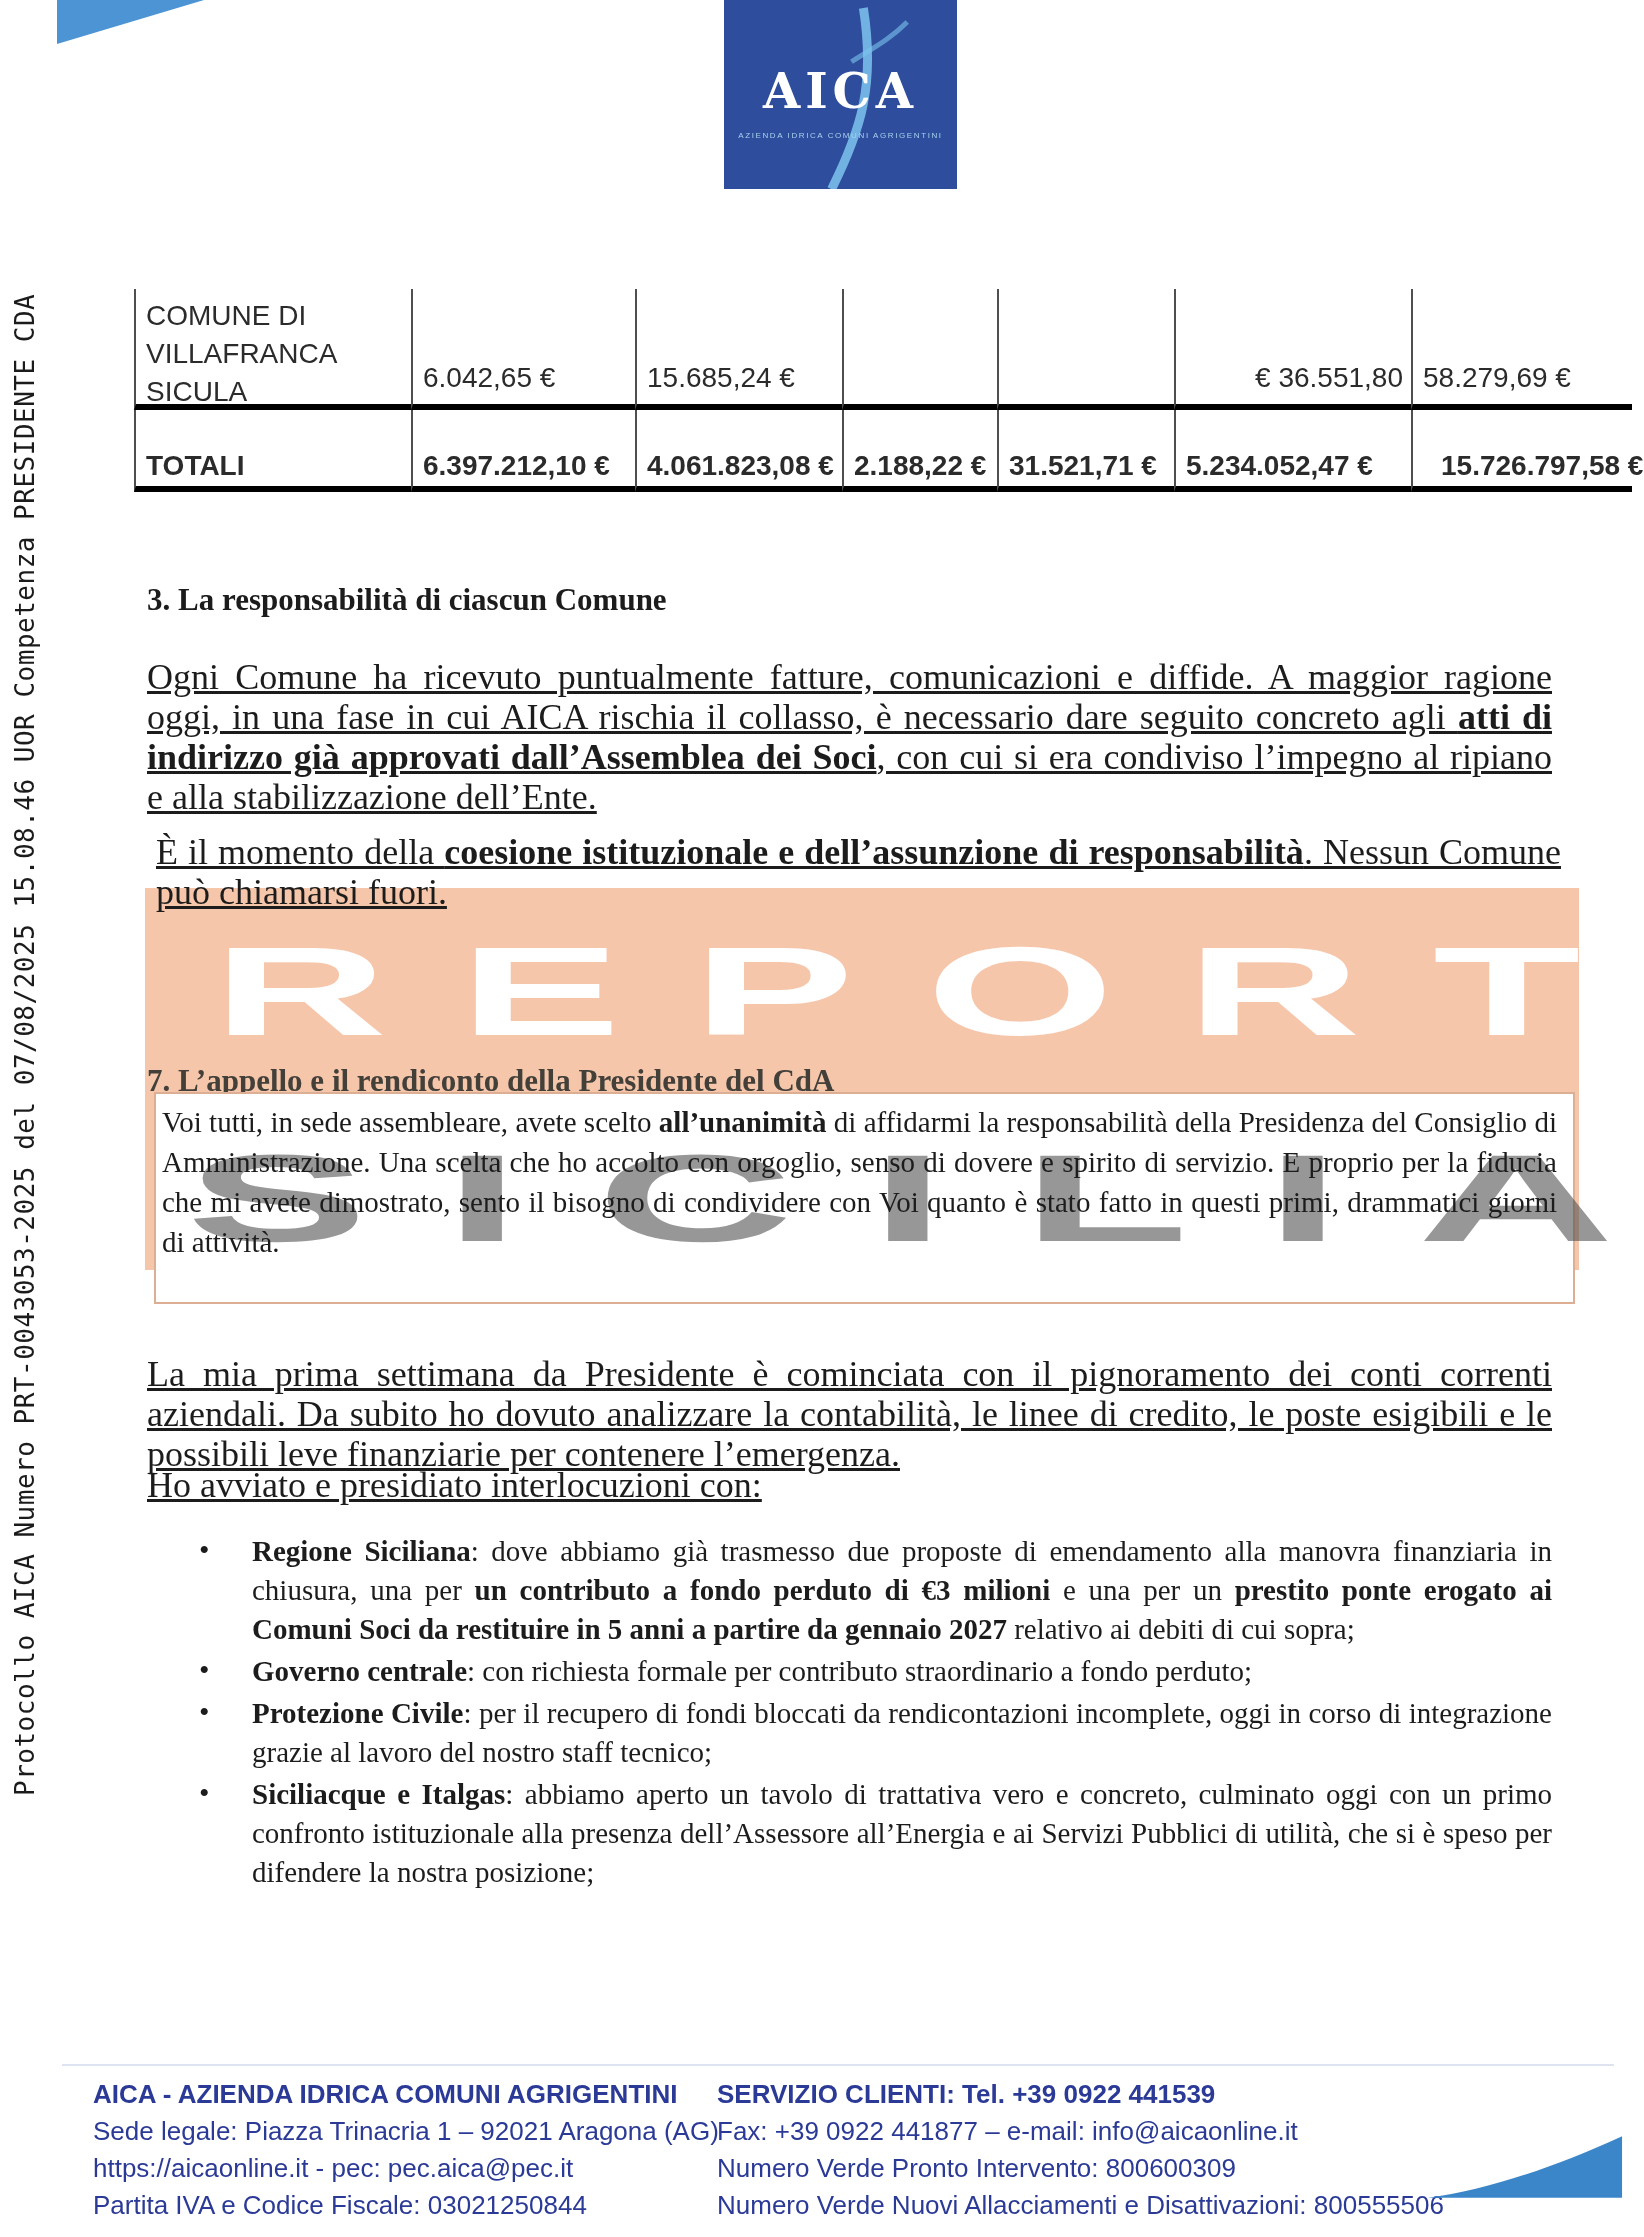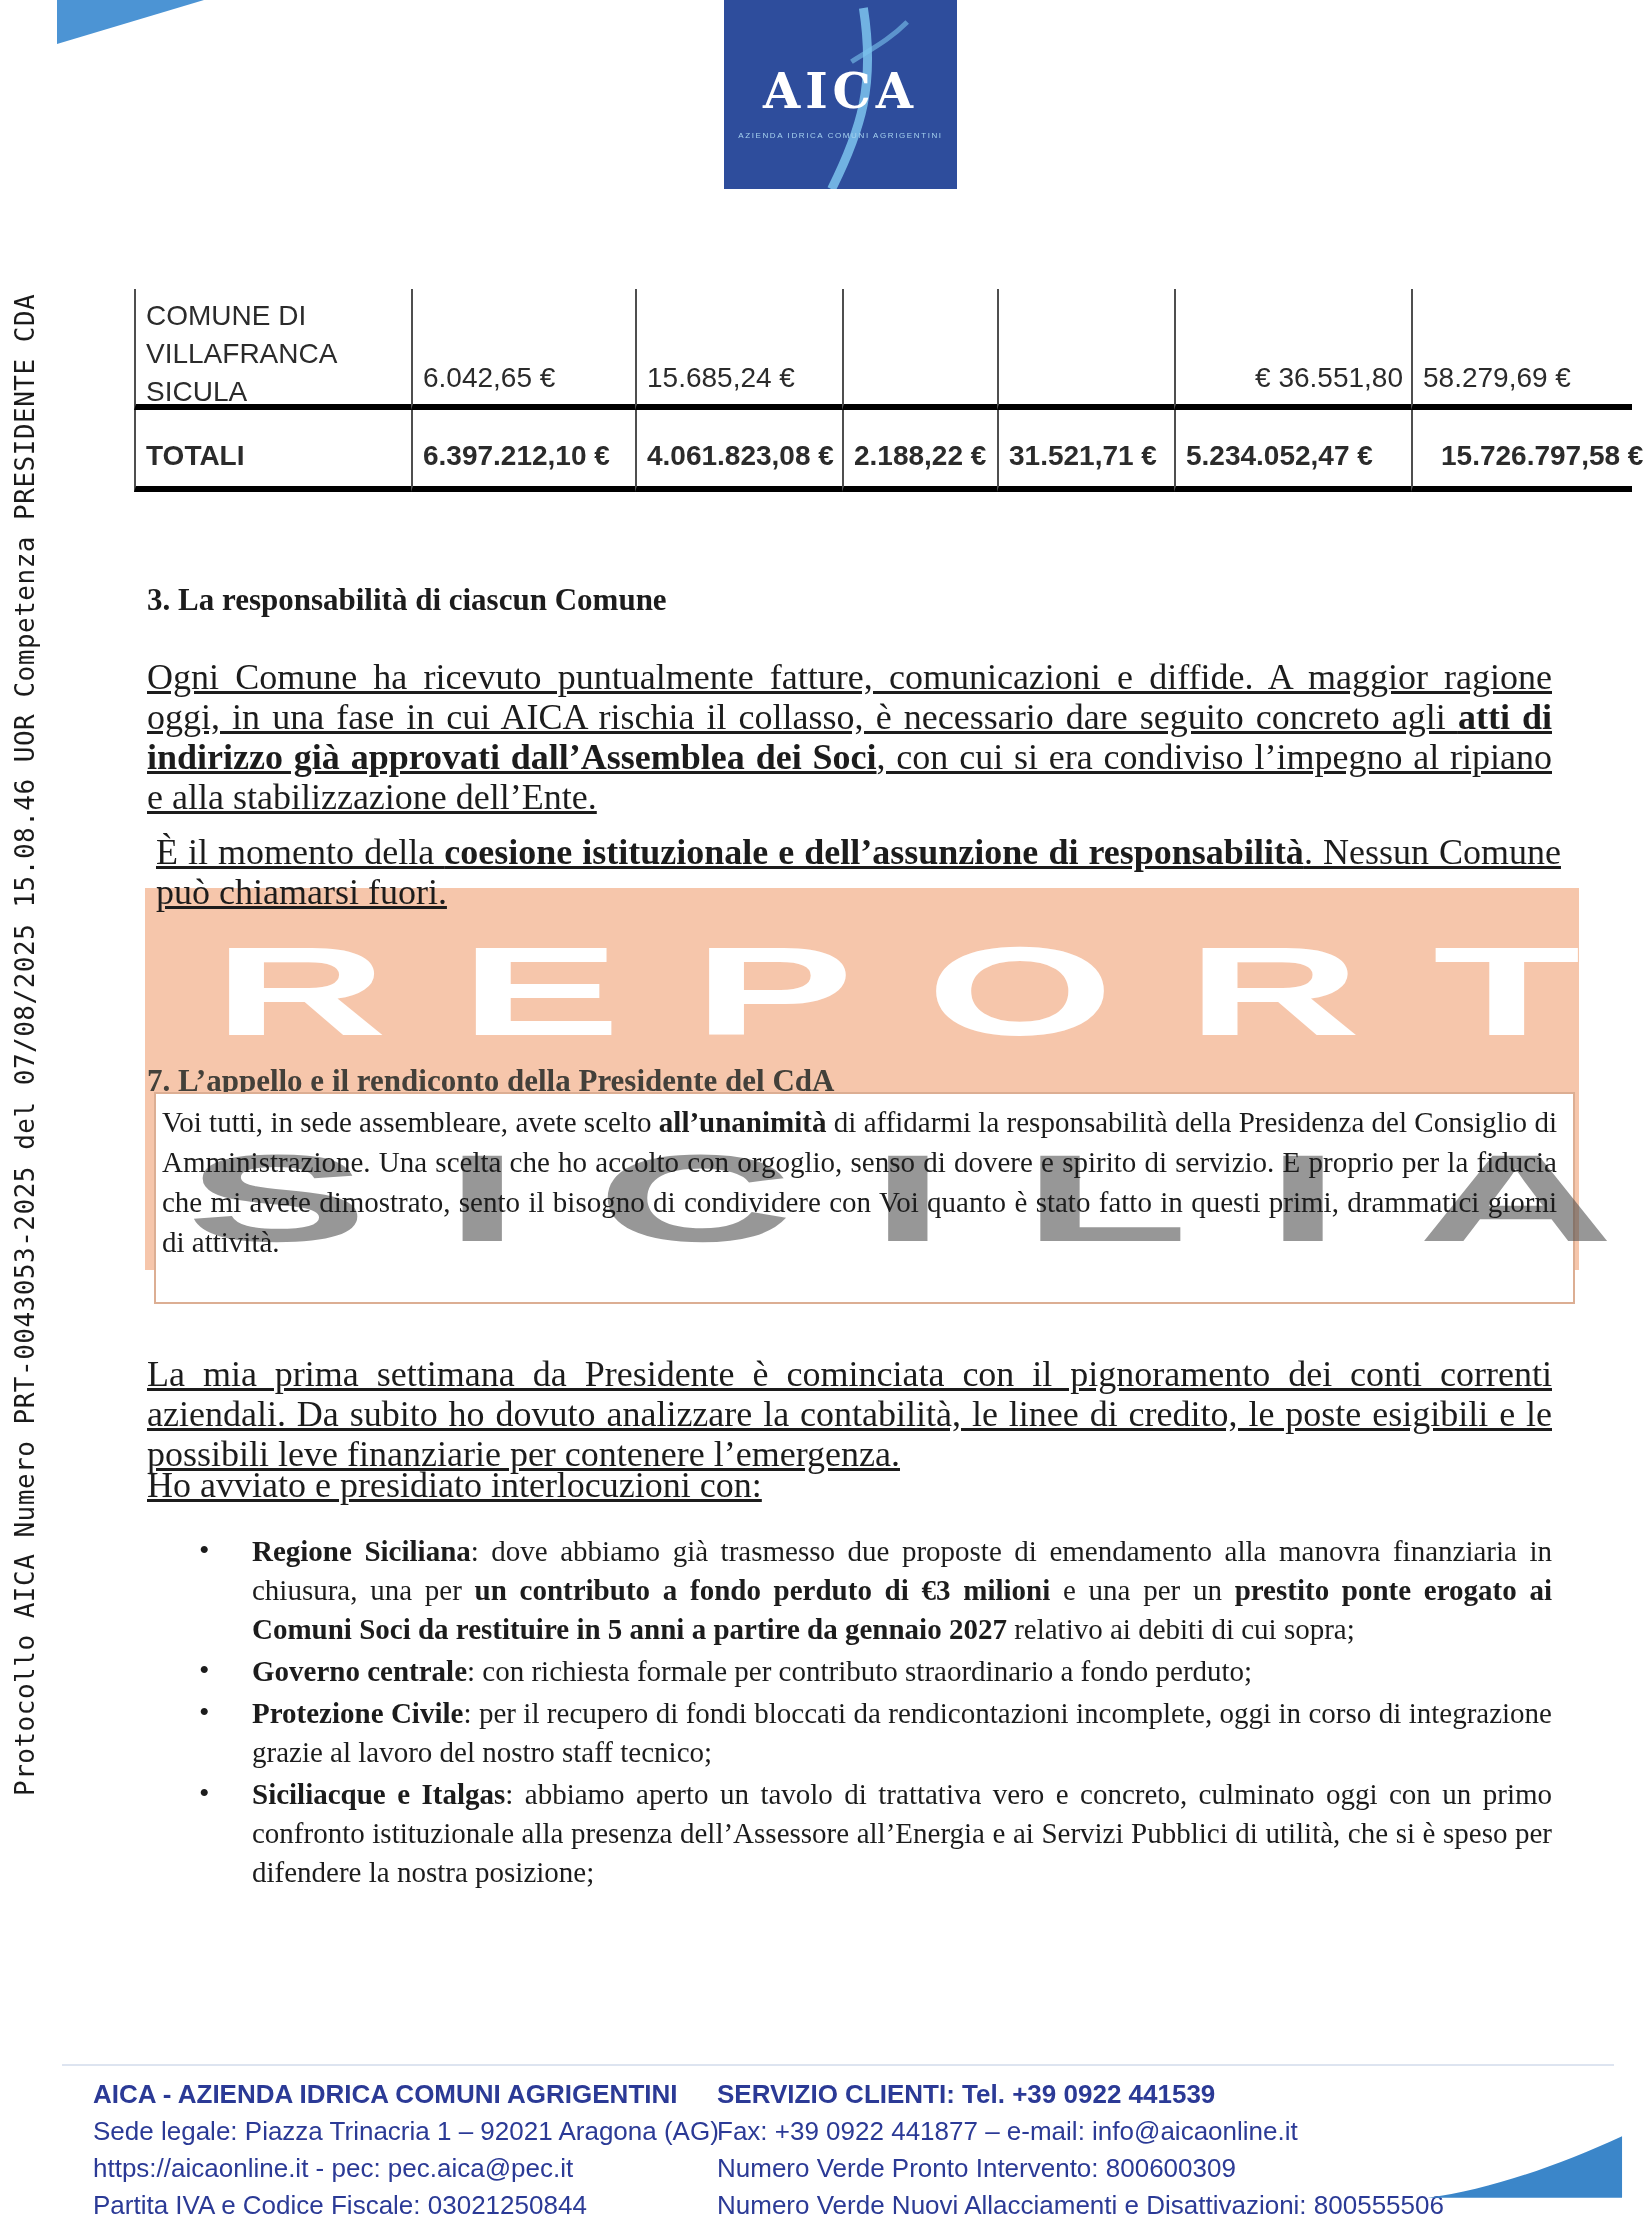--- a/index.html
+++ b/index.html
@@ -27,21 +27,21 @@
 
   
   .doc-table{position:absolute;left:134px;top:289px;display:grid;
              grid-template-columns:277px 224px 207px 155px 177px 237px 221px;
              grid-template-rows:121px 82px;
              font-family:"Liberation Sans",sans-serif;font-size:28px;color:#2b2b2b;}
   .cell{border-left:2px solid #4f4f4f;border-bottom:6px solid #000000;box-sizing:border-box;
         display:flex;align-items:flex-end;padding:0 8px 10px 10px;white-space:nowrap;}
   .cell.name{align-items:flex-start;padding-top:8px;line-height:38px;white-space:normal;}
   .cell.ra{justify-content:flex-end;}
-  .cell.tot{font-weight:bold;padding-bottom:14px;}
+  .cell.tot{font-weight:bold;padding-bottom:4px;}
   .cell.pad-l{padding-left:28px;}
 
   
   .para,.heading{position:absolute;left:147px;width:1405px;margin:0;}
   .para{font-size:36px;line-height:40px;text-align:justify;text-decoration:underline;}
   .heading{font-size:31px;font-weight:bold;line-height:36px;}
   .h3{top:582px;}
   .p1{top:657px;}
   .p2{top:832px;z-index:2;margin-left:9px;}
   .p4{top:1315px;margin-top:39px;}

